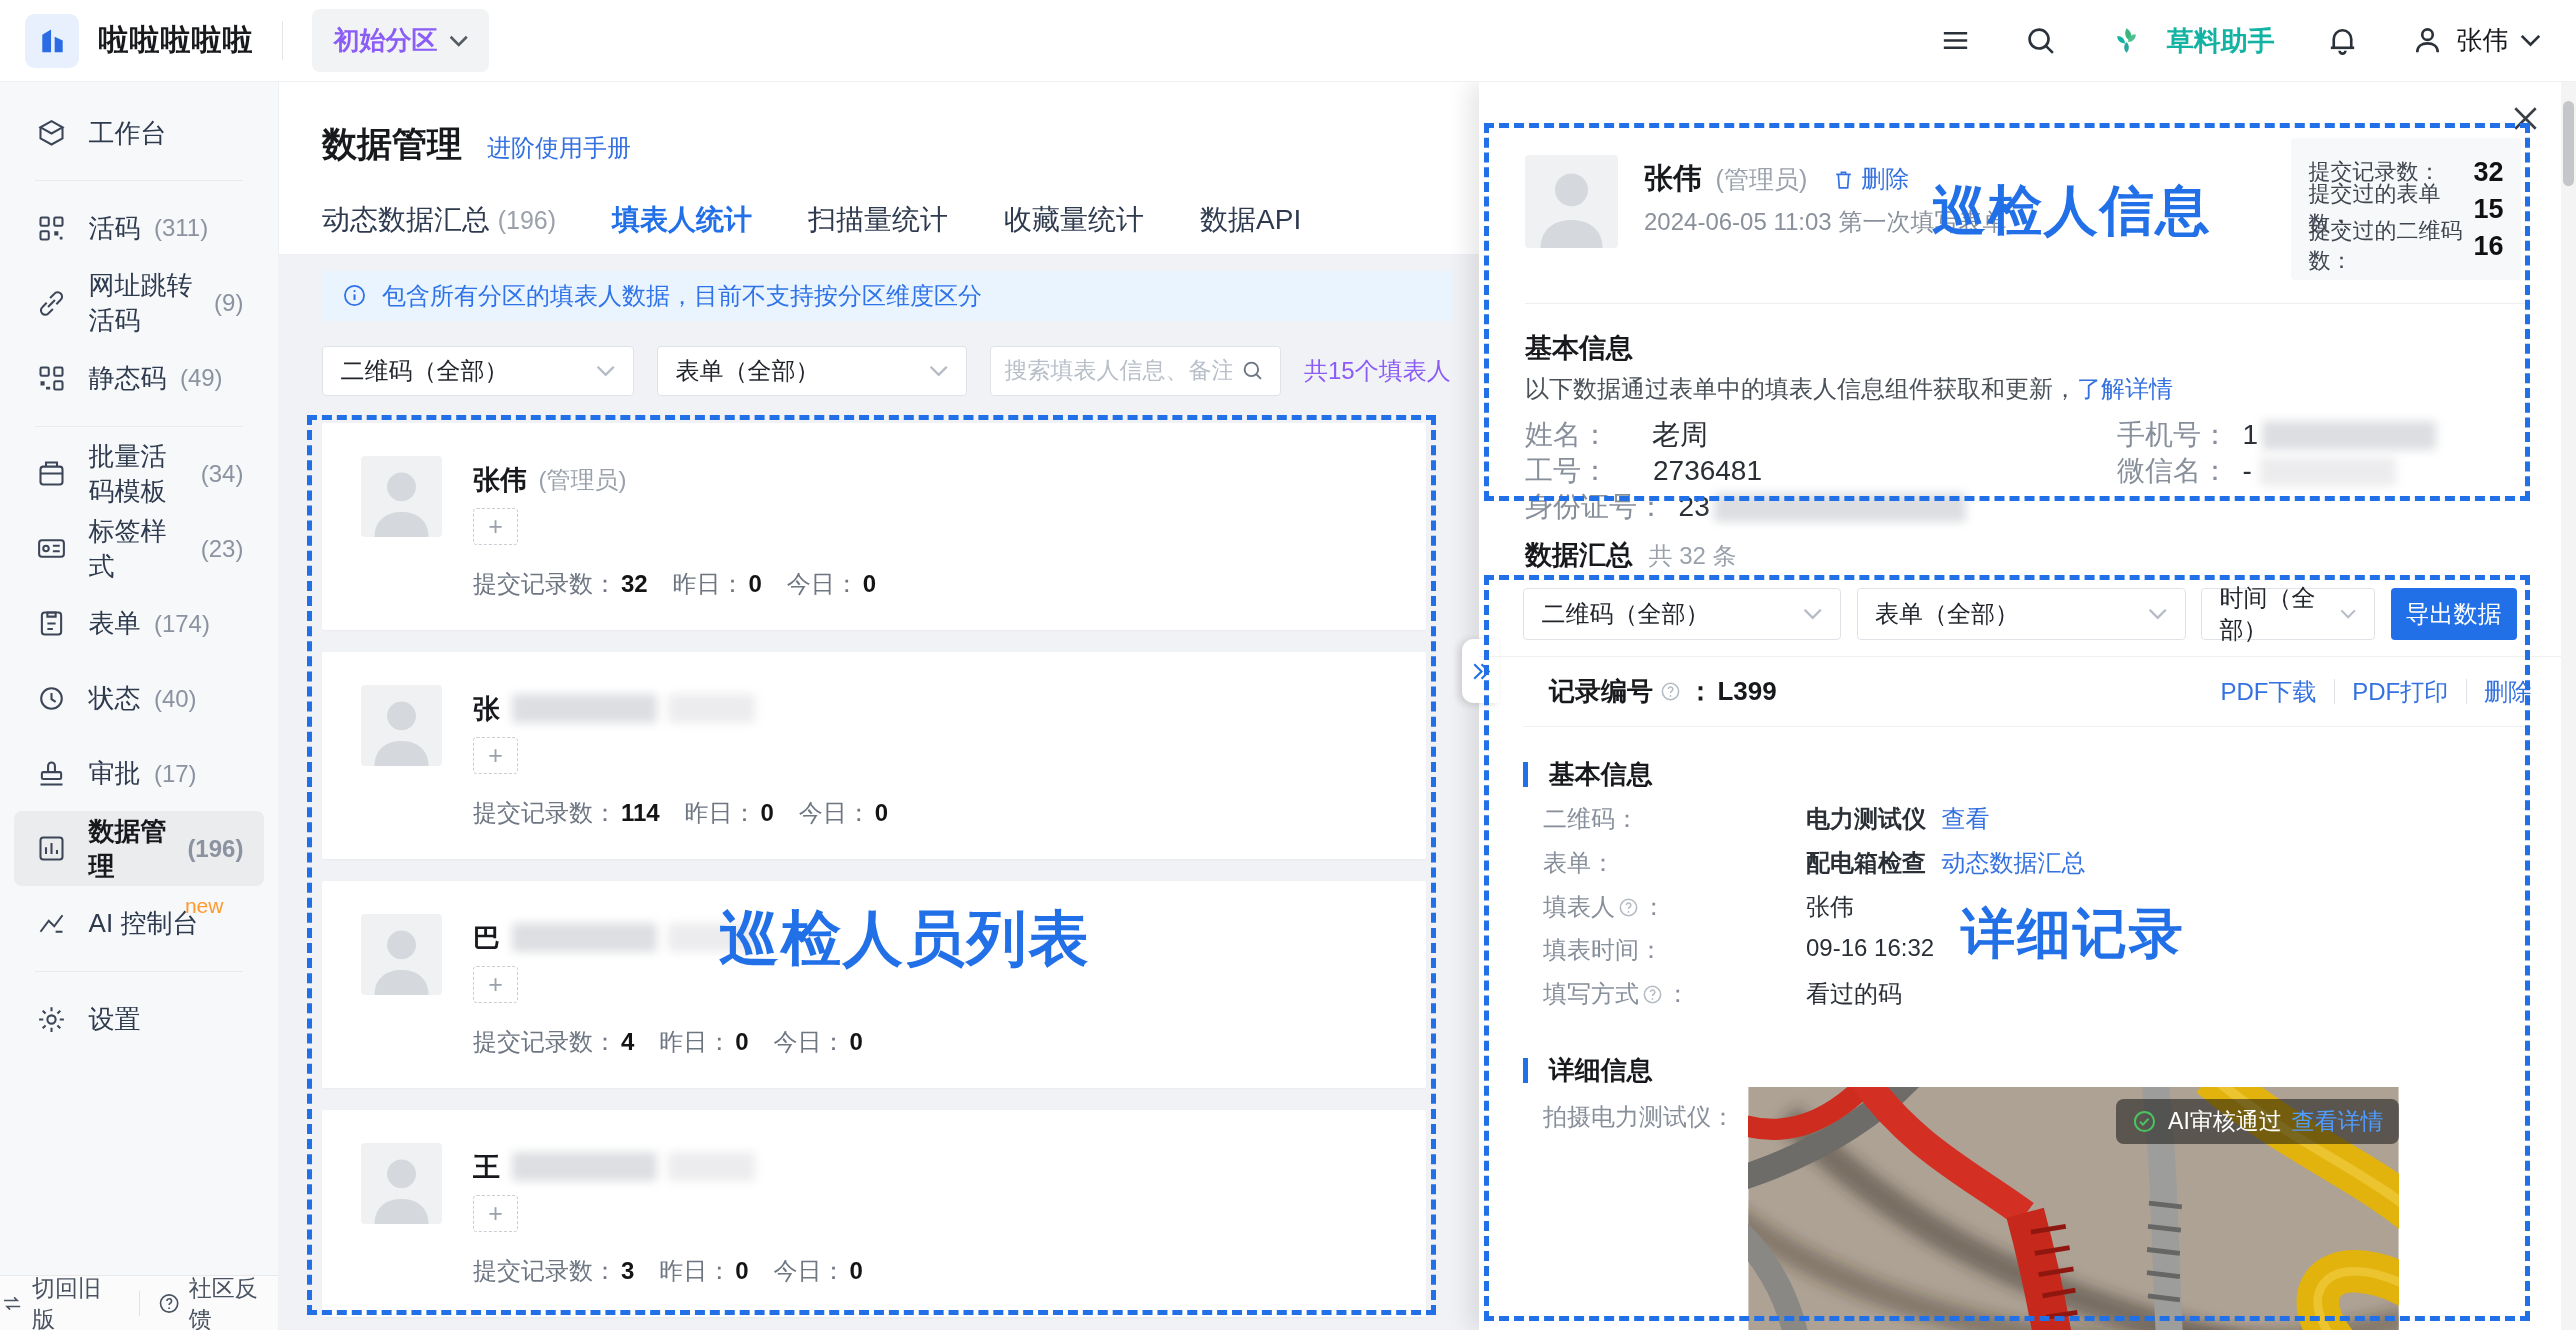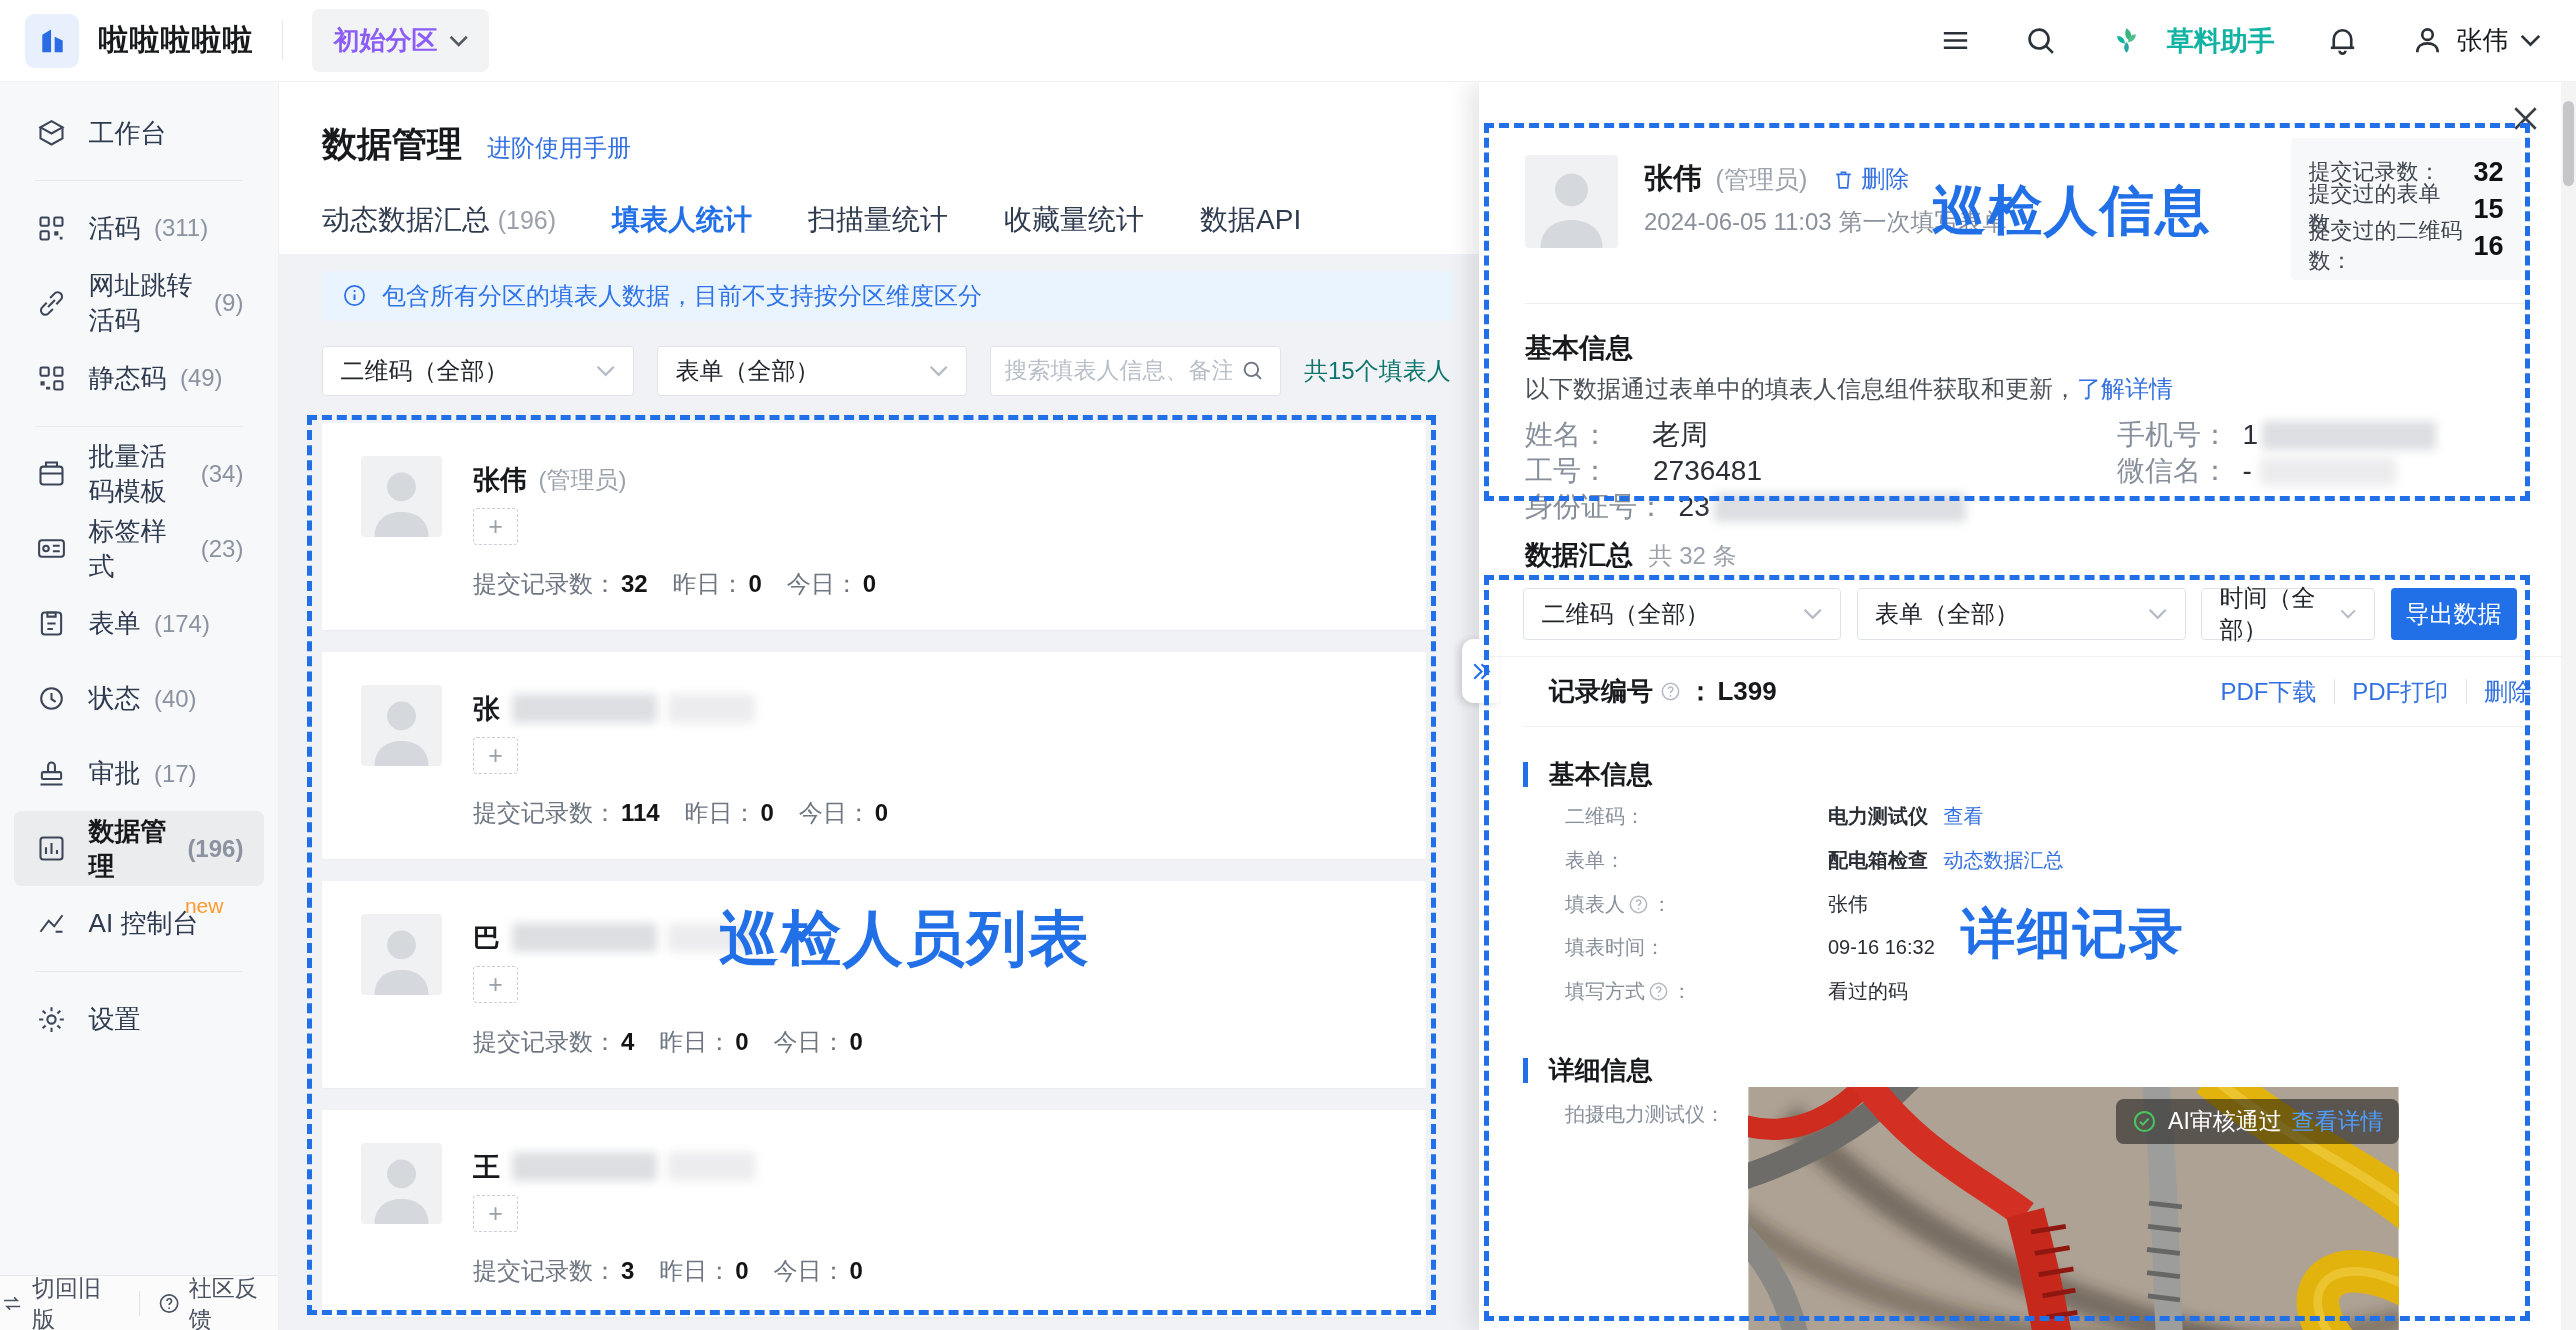--- a/index.html
+++ b/index.html
@@ -54,21 +54,21 @@
   .filter-row { margin-top:25px; display:flex; align-items:center; gap:23px; }
   .dd { height:50px; background:#fff; border:1px solid #dfe3e8; border-radius:3.9px; display:flex; align-items:center;
         justify-content:space-between; padding:0 17.4px; font-size:24px; color:#22262c; cursor:pointer; }
   .dd .chev { width:19.4px; height:13.6px; }
   .dd1 { width:312px; } .dd2 { width:310px; }
   .search-box { width:291px; height:50px; background:#fff; border:1px solid #dfe3e8; border-radius:3.9px;
                 display:flex; align-items:center; padding:0 13.6px; gap:7.7px; }
   .search-box input { border:none; outline:none; flex:1; font-size:23px; color:#22262c; font-family:inherit; min-width:0; background:transparent; }
   .search-box input::placeholder { color:#b8bfc9; }
   .mag-ic { width:27px; height:27px; color:#6b7480; flex:0 0 auto; }
-  .total-label { font-size:24px; color:#0f766e; }
+  .total-label { font-size:24px; color:#8b5cf6; }
 
   
   .people { margin-top:27px; width:1104px; }
   .person-card { position:relative; background:#fff; height:207px; margin-bottom:22px; border-radius:1.9px; box-shadow:0 1px 1.9px rgba(0,0,0,.03); }
   .p-avatar { position:absolute; left:39px; top:33px; width:81px; height:81px; background:#f0f1f3; border-radius:3.9px; overflow:hidden; }
   .p-name-row { position:absolute; left:151px; top:39px; display:flex; align-items:center; gap:11.6px; }
   .p-name { font-size:27px; font-weight:bold; color:#17191c; }
   .p-role { font-size:24px; color:#9aa1ab; }
   .blur-blk { height:29px; border-radius:2.9px; background:#dcdee1; filter:blur(4.8px); }
   .blur-light { background:#ececee; }
@@ -114,21 +114,21 @@
   .rec-head { position:absolute; left:70px; right:44px; top:587px; height:45px; display:flex; align-items:center; }
   .rec-id { font-size:26px; font-weight:bold; color:#17191c; display:flex; align-items:center; gap:3.9px; }
   .help-ic { width:23px; height:23px; color:#b4bac2; margin:0 1.9px; }
   .rec-actions { margin-left:auto; display:flex; align-items:center; gap:17.4px; font-size:24px; color:var(--link,#3370e0); }
   .rec-actions .a-sep { width:1px; height:25px; background:#dfe2e6; }
   .rec-actions span { cursor:pointer; }
   .rec-divider { position:absolute; left:44px; right:44px; top:644px; height:1px; background:#eef0f2; }
   .sec-head { position:absolute; left:44px; display:flex; align-items:center; gap:21px; }
   .sec-bar { width:4.8px; height:25px; background:var(--accent,#2270e8); }
   .sec-title { font-size:26px; font-weight:bold; color:#17191c; }
-  .rec-row { position:absolute; left:86px; font-size:20px; display:flex; align-items:center; }
+  .rec-row { position:absolute; left:64px; font-size:24px; display:flex; }
   .rec-l { width:263px; color:#878f9b; display:flex; align-items:center; }
   .rec-v { color:#2a2f36; }
   .rec-link { color:var(--link,#3370e0); margin-left:15.5px; cursor:pointer; }
   .photo-wrap { position:absolute; left:269px; top:1005px; width:651px; height:325px; overflow:hidden; }
   .ai-badge { position:absolute; right:0; top:11.6px; height:45px; background:rgba(15,15,15,.52); border-radius:7.7px;
               display:flex; align-items:center; gap:9.7px; padding:0 15.5px; }
   .ai-badge .ai-ic { width:27px; height:27px; color:var(--ai-green,#49c45e); }
   .ai-status { color:#fff; font-size:23px; }
   .ai-link { color:#4f9dff; font-size:23px; cursor:pointer; }
 

